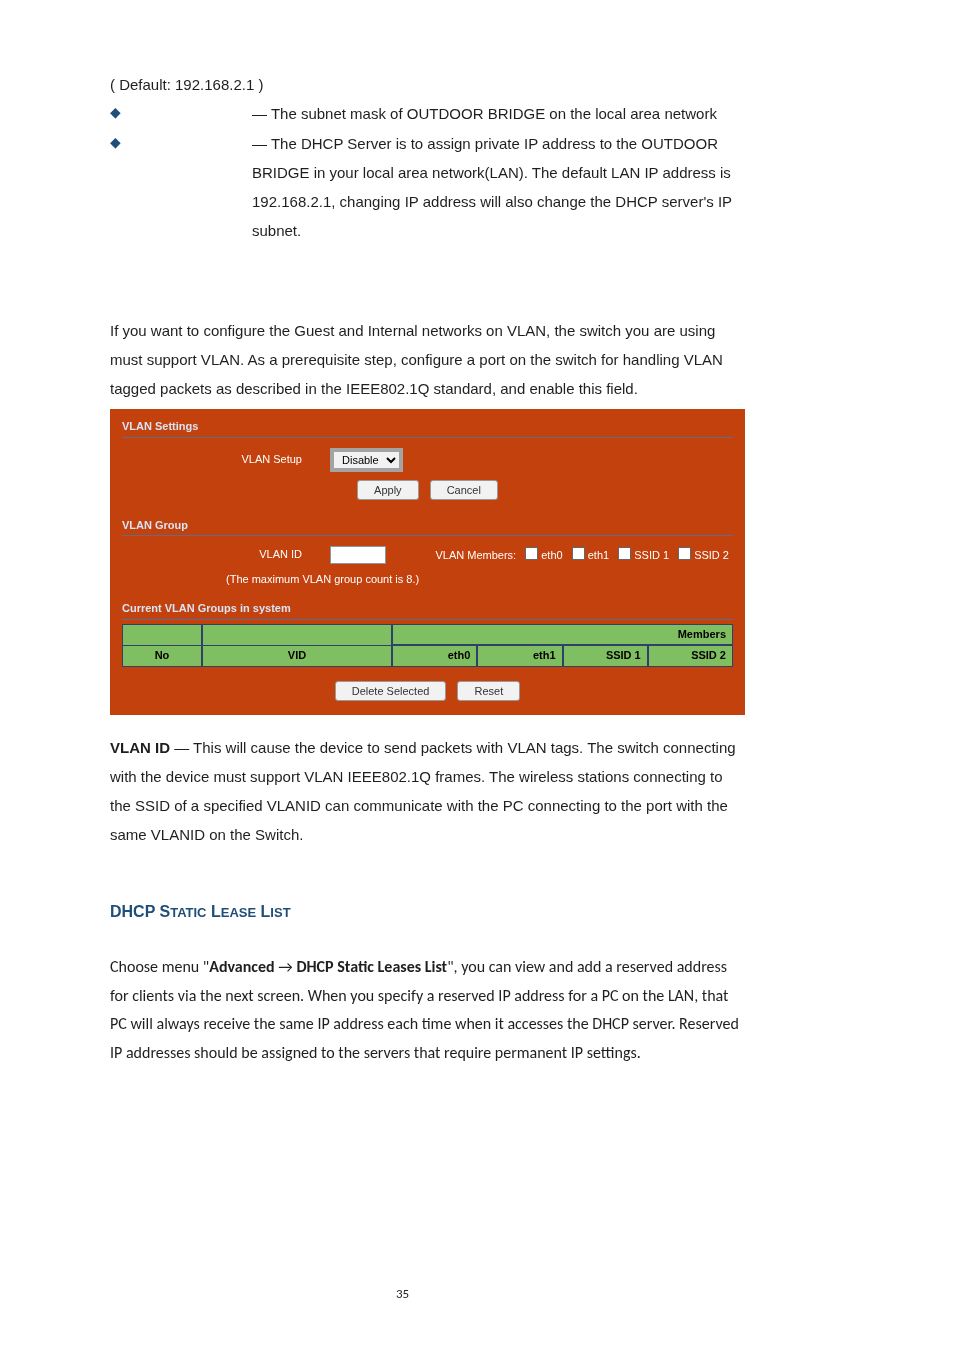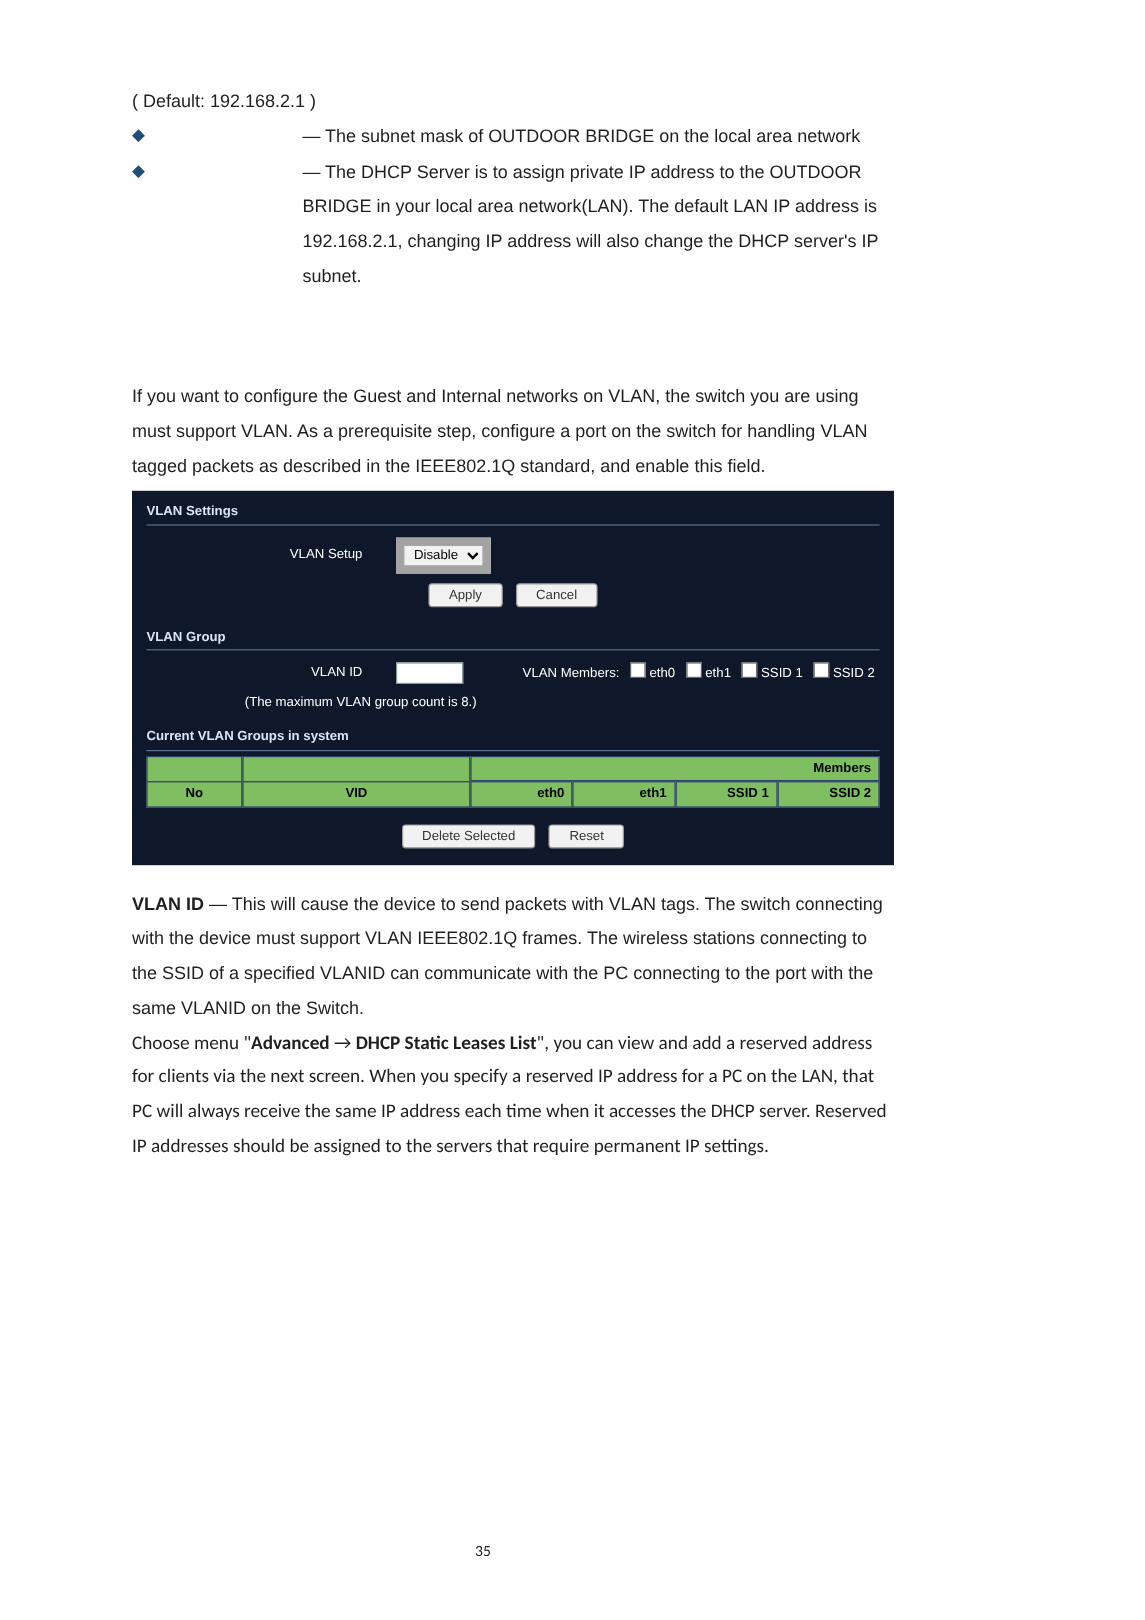--- a/index.html
+++ b/index.html
@@ -29,21 +29,21 @@
   }
   .bullet-body {
     flex: 1;
   }
   .indent-after-bullet {
     padding-left: 118px;
   }
 
   
   .panel {
-    background: #0f172a;
+    background: #c2410c;
     color: #ffffff;
     font-size: 11px;
     font-family: Arial, sans-serif;
     padding: 6px 12px 14px 12px;
     line-height: 1.4;
     margin-top: 6px;
     margin-bottom: 18px;
   }
   .sec-hdr {
     color: #d9e4f6;
@@ -59,21 +59,21 @@
     gap: 20px;
   }
   .row .lbl {
     width: 180px;
     text-align: right;
     padding-right: 8px;
   }
   .sel {
     background: #f2f2f2;
     color: #000;
-    border: 7px solid #a3a3a3;
+    border: 4px solid #a3a3a3;
     font-size: 11px;
     padding: 1px 4px;
   }
   .inp {
     background: #fff;
     border: 1px solid #899;
     height: 16px;
     width: 50px;
     font-size: 11px;
     padding: 0 2px;
@@ -87,21 +87,21 @@
     background: #f2f2f2;
     color: #333;
     border: 1px solid #999;
     border-radius: 3px;
     font-size: 11px;
     padding: 3px 16px;
     margin: 0 4px;
     cursor: pointer;
   }
   .note {
-    margin-left: 82px;
+    margin-left: 104px;
     margin-bottom: 10px;
   }
   .chk {
     display: inline-block;
     width: 11px; height: 11px;
     border: 1px solid #666;
     background: #fff;
     vertical-align: -1px;
     margin: 0 3px 0 6px;
   }
@@ -230,19 +230,22 @@
     <div class="btnrow" style="margin-top:14px; margin-bottom:0">
       <button class="btn">Delete Selected</button>
       <button class="btn">Reset</button>
     </div>
   </div>
 
   <div>
     <b>VLAN ID</b><span> — This will cause the device to send packets with VLAN tags. The switch connecting with the device must support VLAN IEEE802.1Q frames. The wireless stations connecting to the SSID of a specified VLANID can communicate with the PC connecting to the port with the same VLANID on the Switch.</span>
   </div>
 
+  <div class="h2">
+    <span>DHCP S</span><span class="sc">TATIC</span><span> L</span><span class="sc">EASE</span><span> L</span><span class="sc">IST</span>
+  </div>
 
   <div class="serif-para menu-path">
     <span>Choose menu "</span><b>Advanced</b><span>  →  </span><b>DHCP Static Leases List</b><span>", you can view and add a reserved address for clients via the next screen. When you specify a reserved IP address for a PC on the LAN, that PC will always receive the same IP address each time when it accesses the DHCP server. Reserved IP addresses should be assigned to the servers that require permanent IP settings.</span>
   </div>
 
   <div class="footer">35</div>
 </div>
 
 </body></html>

